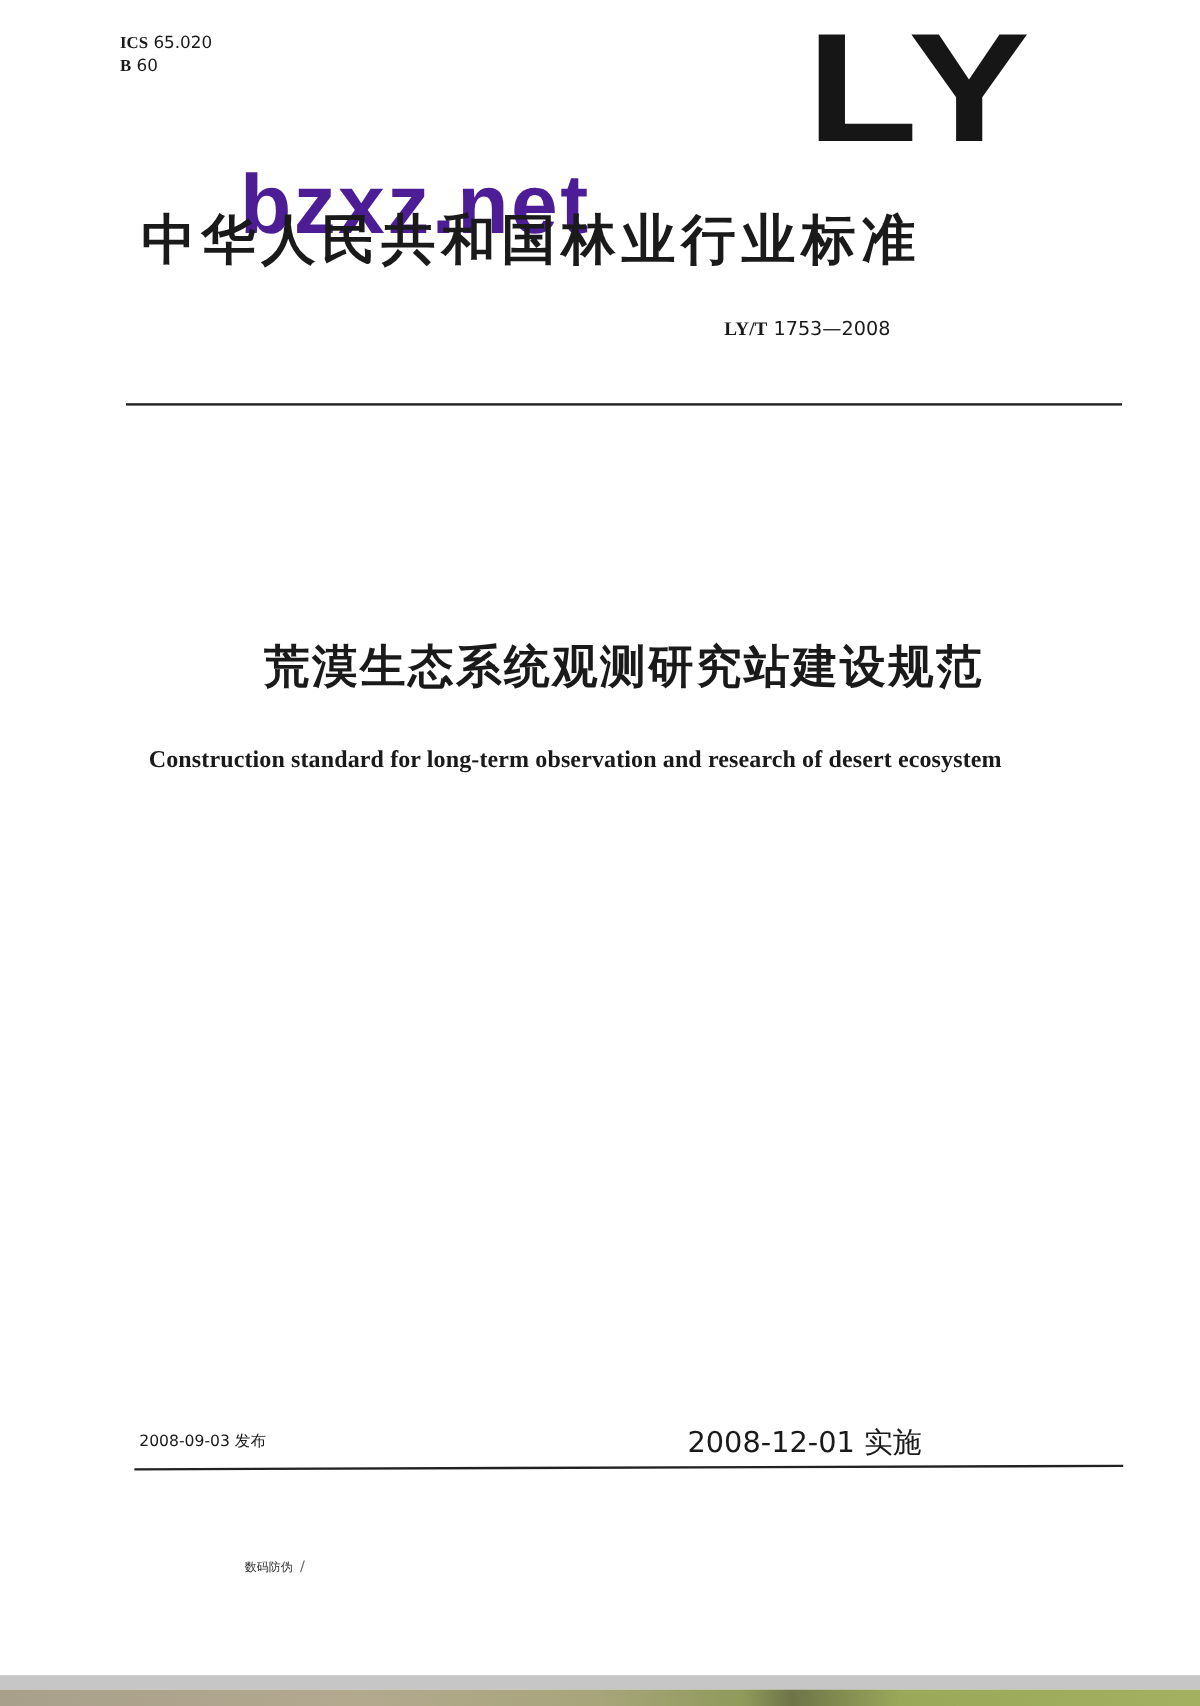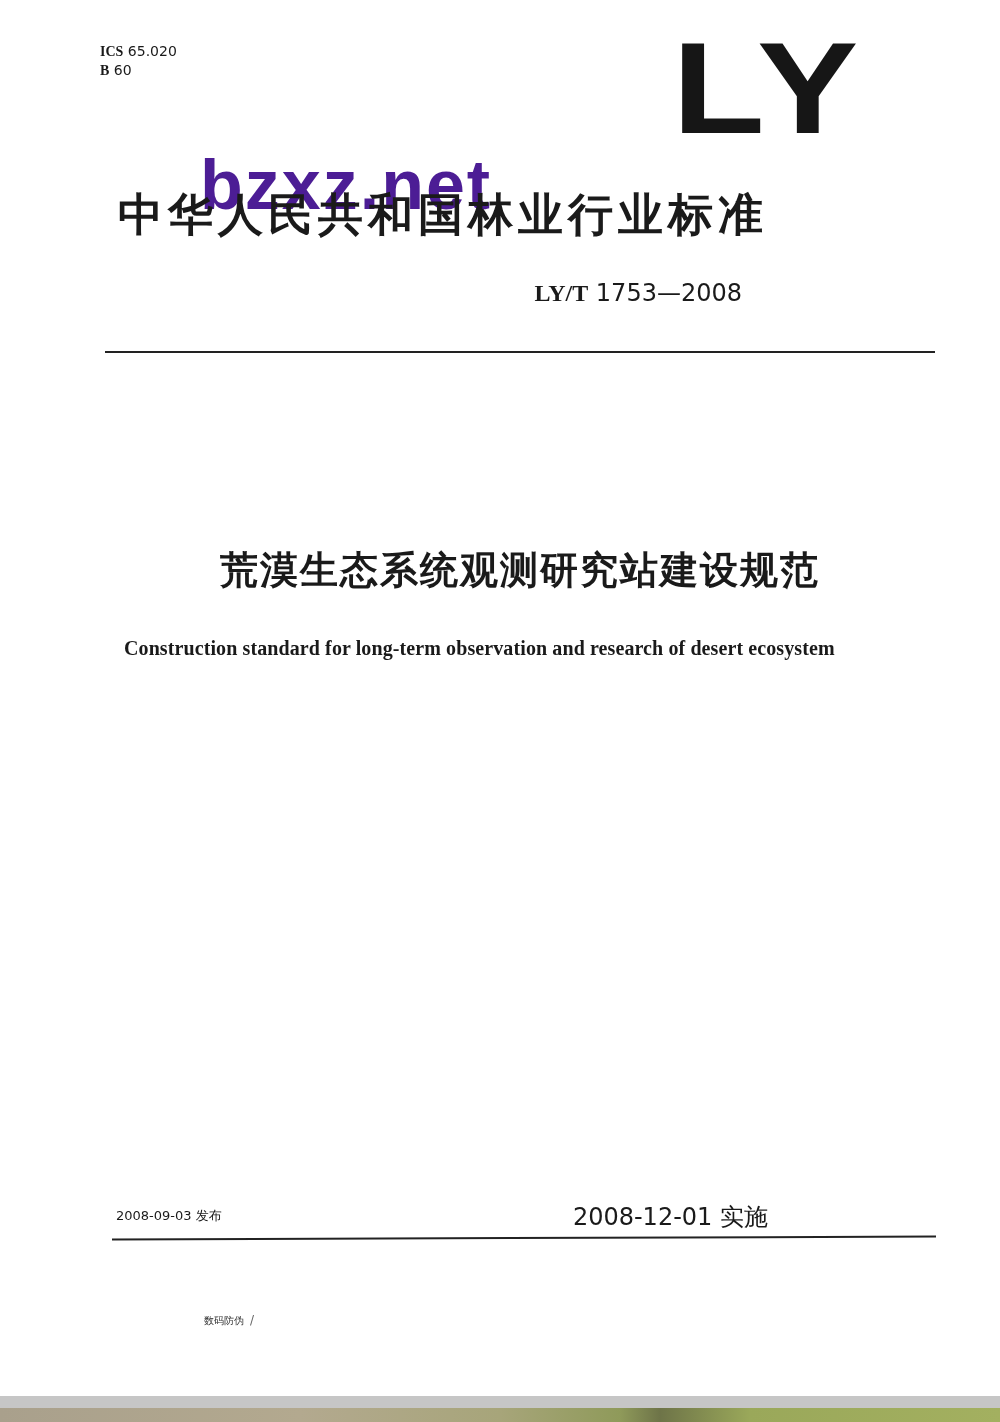--- a/index.html
+++ b/index.html
@@ -1,37 +1,37 @@
 <!DOCTYPE html>
 <html><head>
 <meta charset="utf-8">
 <style>
   html, body { margin:0; padding:0; }
   body {
     width:1000px; height:1422px; position:relative; overflow:hidden;
     background:#ffffff; color:#1a1a1a;
     font-family:"DejaVu Sans", sans-serif;
   }
-  .page { position:absolute; left:0; top:15px; width:832px; height:1396px; background:#fff; }
+  .page { position:absolute; left:0; top:0; width:832px; height:1396px; background:#fff; }
   .ics { position:absolute; left:100px; top:27px; font-size:14px; line-height:18px; }
   .ics .k { font-family:"Liberation Serif", serif; font-weight:bold; }
   .ly-logo {
     position:absolute; left:672px; top:18px; font-family:"Liberation Sans", sans-serif;
     font-weight:bold; font-size:152px; line-height:130px; letter-spacing:6px; color:#161616;
     transform:scaleY(0.85); transform-origin:top left;
   }
   .watermark {
     position:absolute; left:200px; top:130px; font-family:"Liberation Sans", sans-serif;
     font-weight:bold; font-size:70px; color:#4c1d95; letter-spacing:2px;
   }
   .std-title {
     position:absolute; left:118px; top:170px; font-size:45px; font-weight:bold;
     letter-spacing:5px; color:#1a1a1a; white-space:nowrap;
   }
-  .std-code { position:absolute; right:90px; top:264px; font-size:24px; white-space:nowrap; }
+  .std-code { position:absolute; right:90px; top:264px; font-size:16px; white-space:nowrap; }
   .std-code .k { font-family:"Liberation Serif", serif; font-weight:bold; }
   .rule1 { position:absolute; left:105px; top:336px; width:830px; height:2px; background:#222; }
   .cn-name {
     position:absolute; left:0; width:1040px; top:530px; text-align:center;
     font-size:38px; font-weight:bold; letter-spacing:2px; white-space:nowrap;
   }
   .en-name {
     position:absolute; left:108px; top:622px; font-family:"Liberation Serif", serif;
     font-weight:bold; font-size:20px; white-space:nowrap; letter-spacing:0.1px;margin-left:16px;
   }

